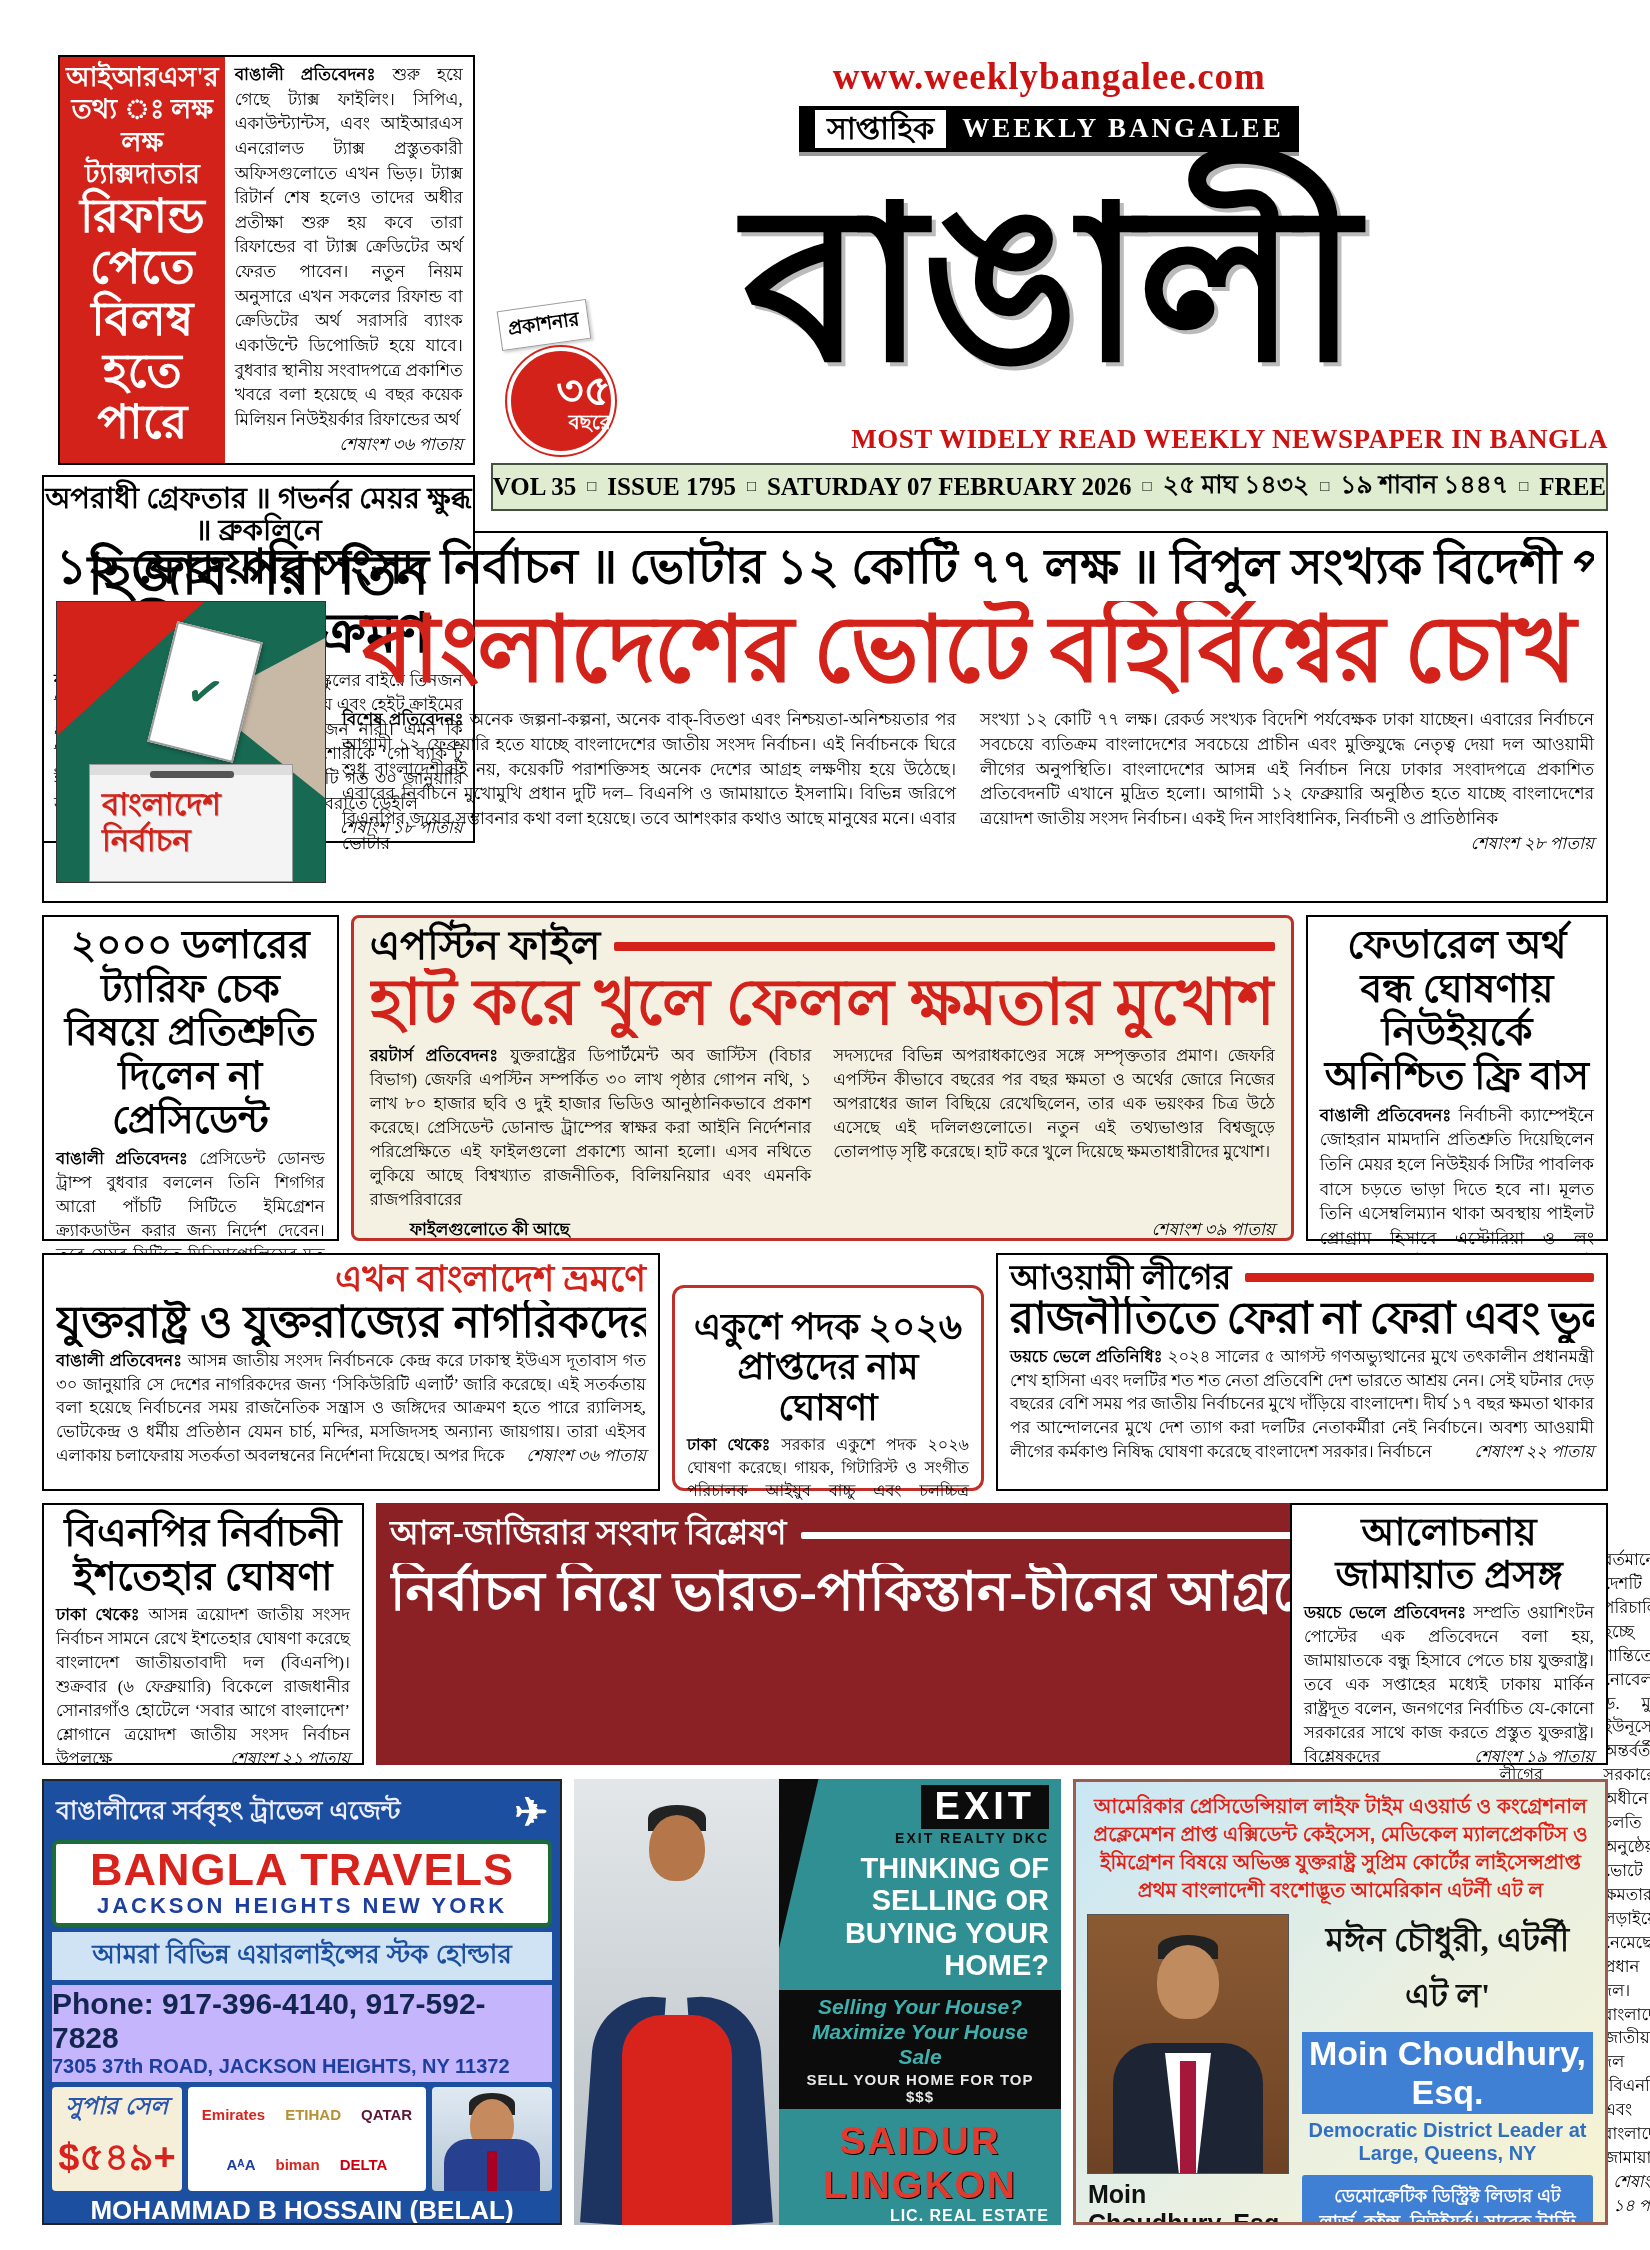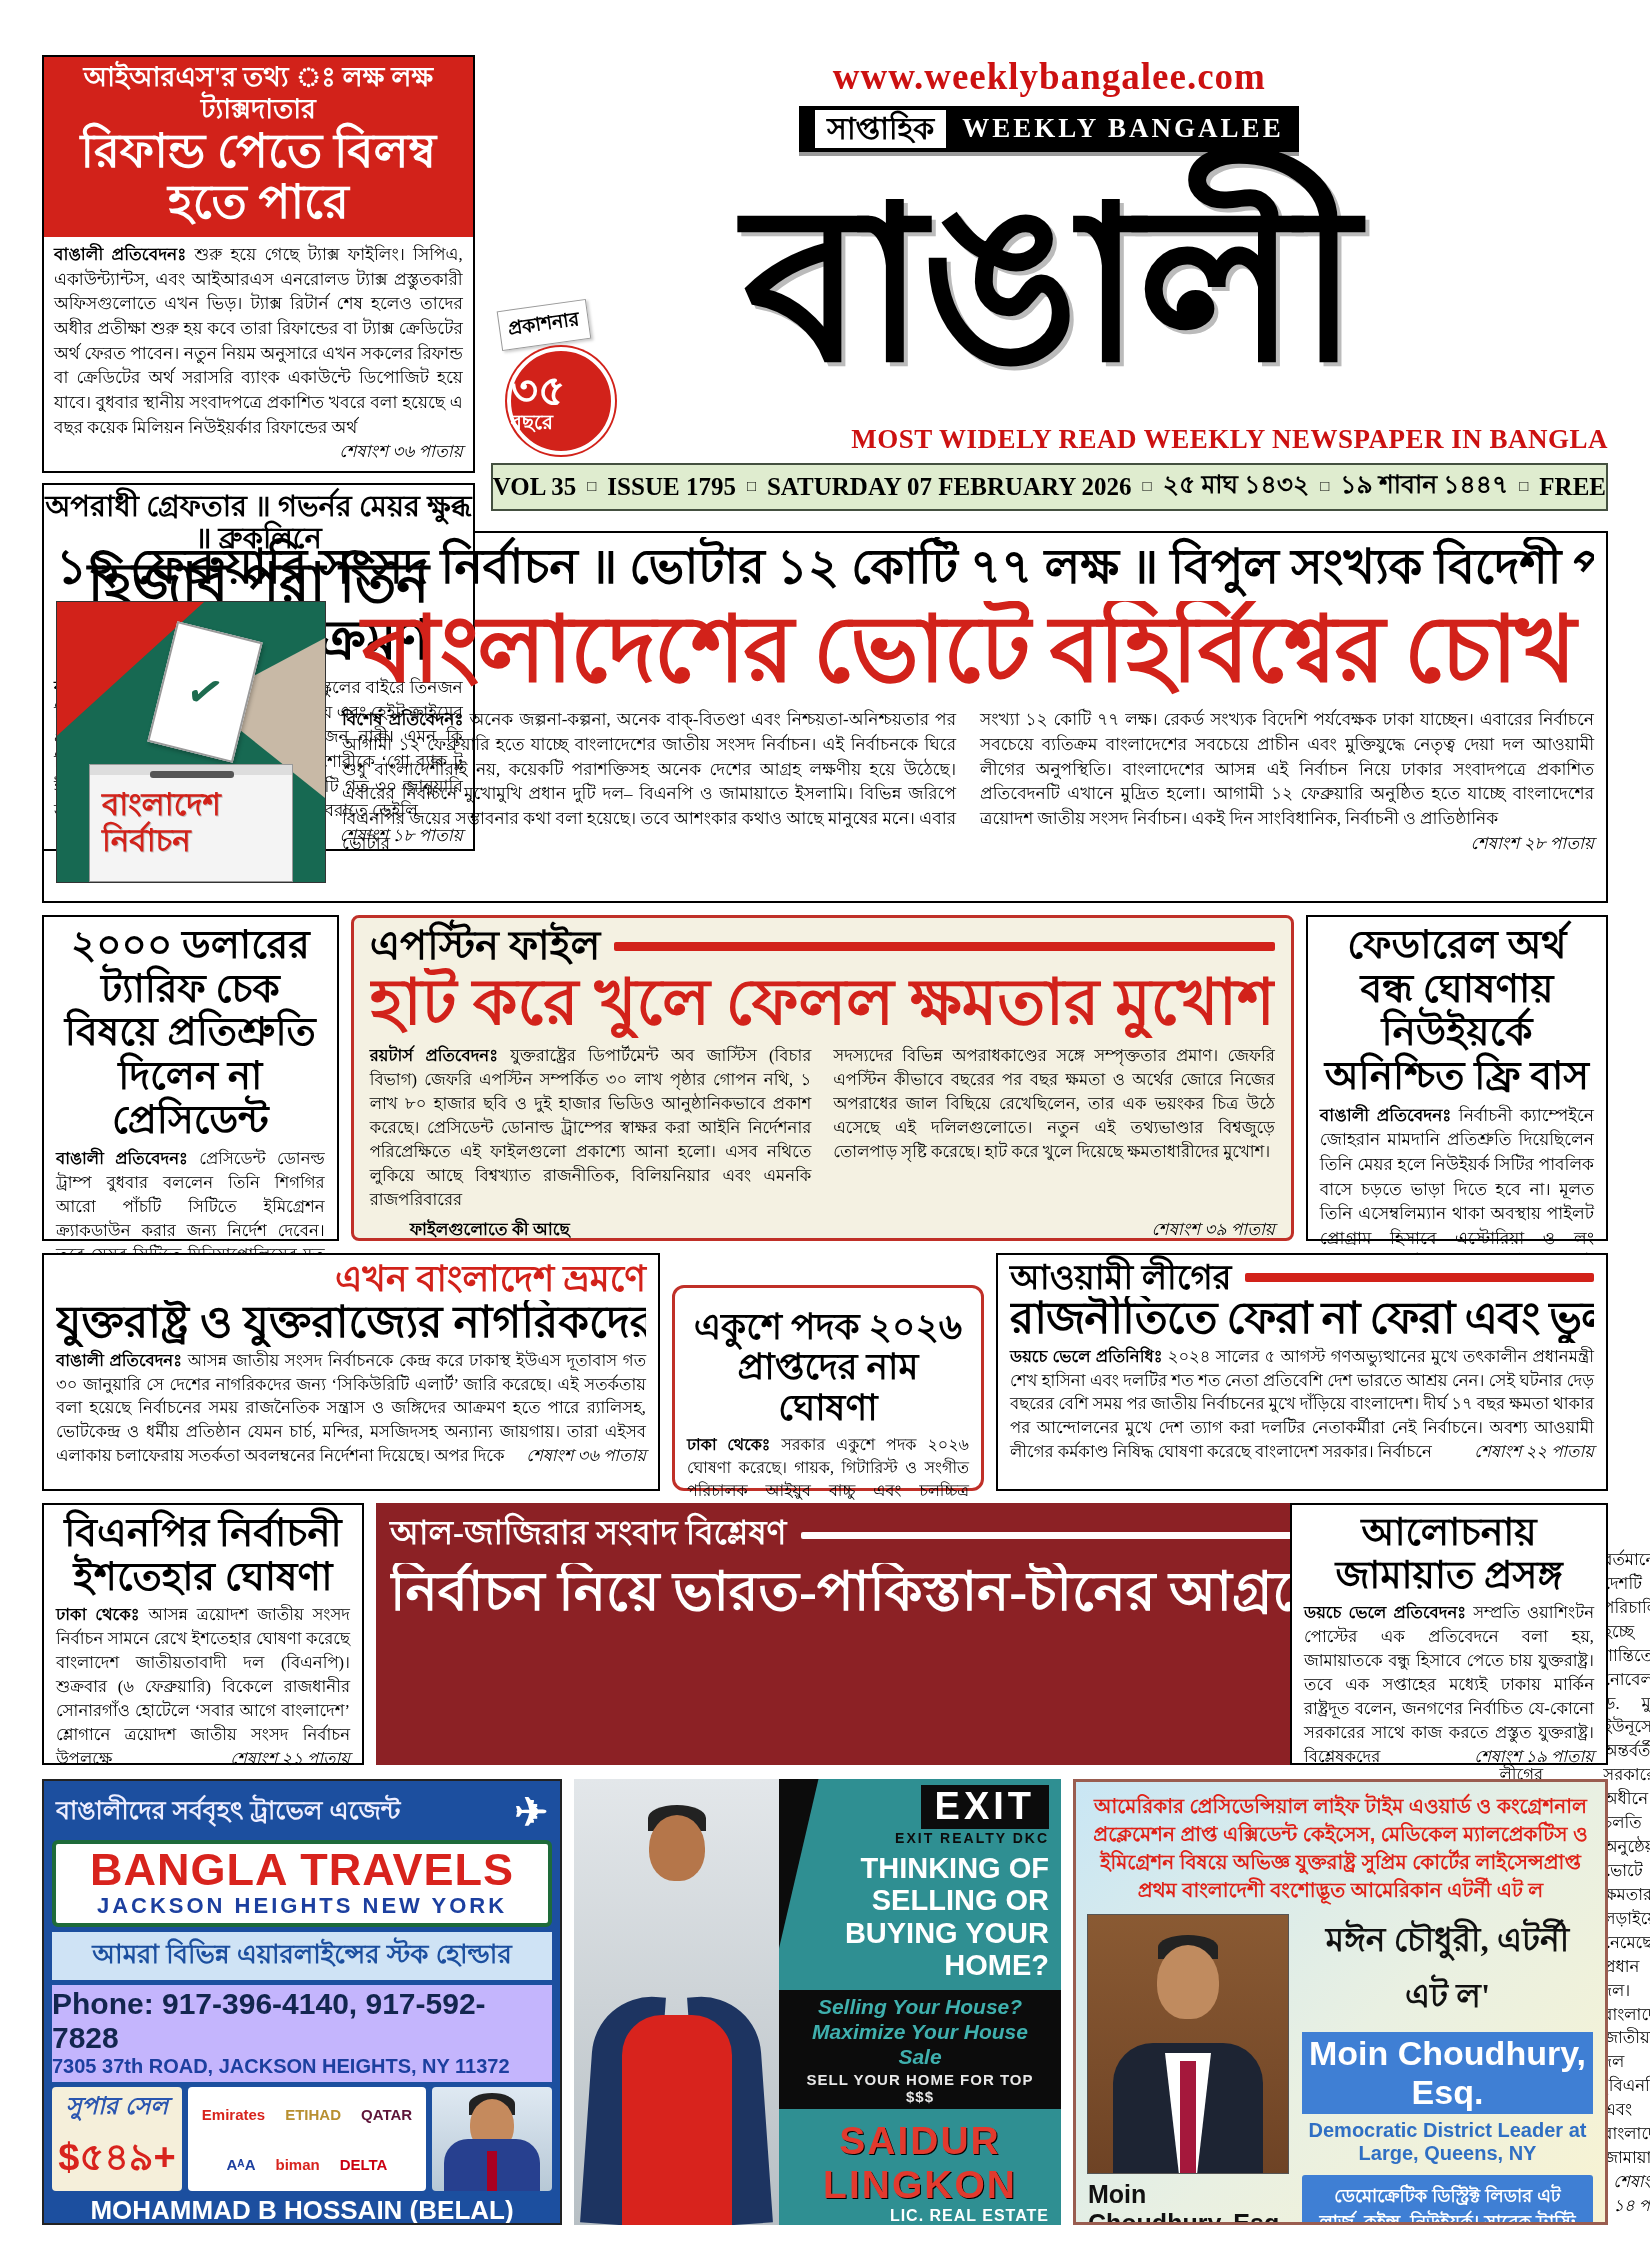--- a/index.html
+++ b/index.html
@@ -9,21 +9,21 @@
   .abox{border:2px solid #000;box-sizing:border-box;background:#fff;}
   .body-text{font-size:17px;line-height:1.45;text-align:justify;margin:0;}
   .dl{font-weight:bold;}
   .cont{font-style:italic;float:right;padding-left:10px;}
   .h-center{text-align:center;font-weight:bold;line-height:1.12;}
   .redline{flex:1;height:9px;background:var(--red);margin-left:14px;border-radius:2px;}
   .whiteline{flex:1;height:7px;background:#fff;margin-left:14px;border-radius:2px;}
   
   .top-row{display:flex;gap:16px;height:462px;}
   .top-left{width:670px;display:flex;flex-direction:column;gap:10px;}
-  .irs-box{flex:0 0 218px;display:flex;flex-direction:column;}
+  .irs-box{flex:0 0 218px;display:flex;margin-left:16px;}
   .red-banner{background:var(--red);color:#fff;text-align:center;padding:4px 6px 8px;}
   .red-kicker{font-size:27px;font-weight:bold;line-height:1.2;}
   .red-headline{font-size:47px;font-weight:bold;line-height:1.1;}
   .irs-box .body-text,.hijab-box .body-text{padding:6px 10px;}
   .hijab-box{flex:1;}
   .kicker-black{font-size:29px;font-weight:bold;text-align:center;padding-top:6px;line-height:1.1;}
   .headline-black{font-size:55px;font-weight:bold;text-align:center;line-height:1.05;}
   
   .masthead{flex:1;position:relative;}
   .website{color:#cc1111;font-weight:bold;font-size:37px;text-align:center;letter-spacing:1px;}
@@ -31,21 +31,21 @@
             justify-content:center;gap:16px;padding:4px 10px;box-shadow:0 4px 0 #9a9a9a;}
   .saptahik{background:#fff;color:#000;font-weight:bold;font-size:30px;padding:0 12px;line-height:1.25;}
   .wb{letter-spacing:3px;font-size:27px;font-weight:bold;}
   .logo-wrap{height:270px;display:flex;align-items:center;justify-content:center;overflow:hidden;}
   .logo{font-size:215px;font-weight:bold;line-height:0.9;letter-spacing:-4px;text-shadow:4px 4px 0 #bbb;}
   .badge{position:absolute;left:2px;top:250px;width:130px;height:150px;}
   .badge-card{position:absolute;left:6px;top:0;background:#fff;border:1px solid #999;color:#000;
               font-weight:bold;font-size:19px;padding:3px 8px;transform:rotate(-8deg);box-shadow:2px 2px 3px #0003;}
   .badge-circle{position:absolute;left:14px;top:42px;width:100px;height:100px;border-radius:50%;
                 background:var(--red);border:4px solid #fff;box-shadow:0 0 0 2px var(--red);
-                display:flex;flex-direction:column;align-items:flex-start;justify-content:center;color:#fff;}
+                display:flex;flex-direction:column;align-items:flex-end;justify-content:center;color:#fff;}
   .badge-num{font-size:42px;font-weight:bold;line-height:1;}
   .badge-bot{font-size:20px;font-weight:bold;line-height:1;}
   .motto{color:#cc1111;font-weight:bold;font-size:27px;text-align:right;letter-spacing:0.5px;margin-top:2px;}
   .info-bar{margin-top:8px;border:2px solid #445040;background:var(--green);height:44px;display:flex;
             align-items:center;justify-content:center;gap:11px;font-size:25px;font-weight:bold;white-space:nowrap;}
   .sq{font-size:15px;font-weight:normal;}
   
   .lead-box{border:2px solid #000;margin-top:14px;height:372px;box-sizing:border-box;padding:4px 12px;}
   .strip{font-size:48px;font-weight:bold;text-align:center;line-height:1.25;white-space:nowrap;overflow:hidden;}
   .lead-content{display:flex;gap:16px;margin-top:4px;}

